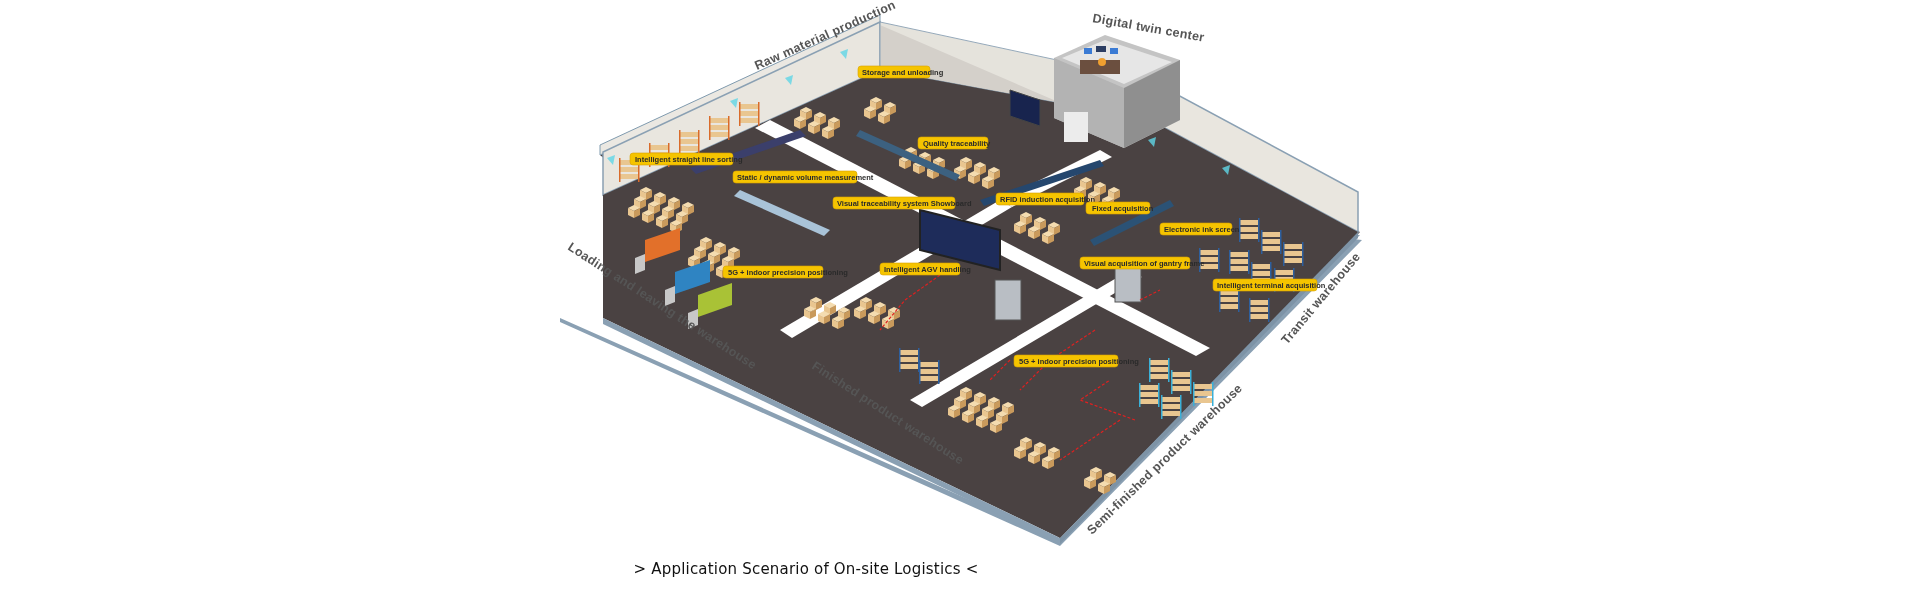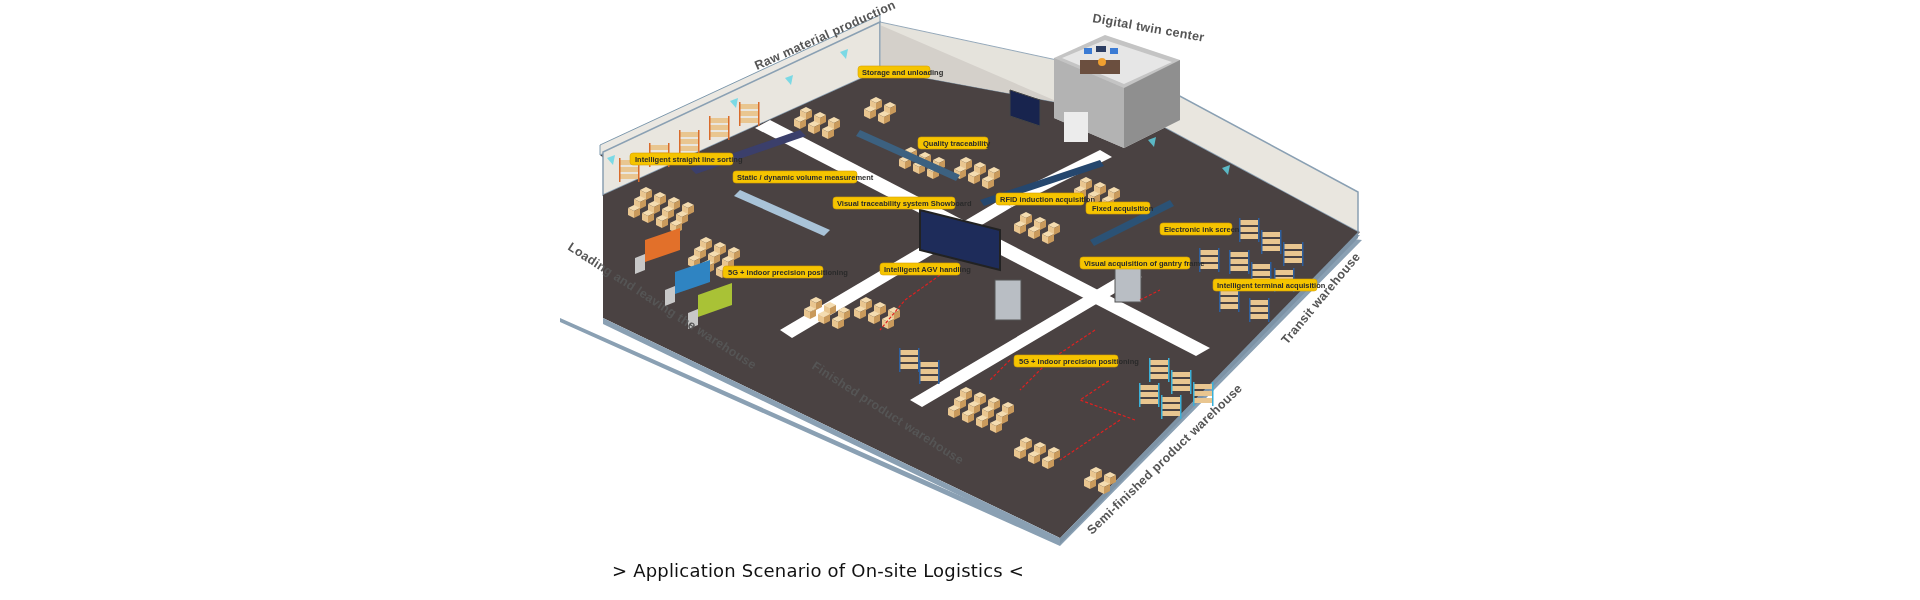--- a/index.html
+++ b/index.html
@@ -3,21 +3,21 @@
   <meta charset="utf-8">
   <style>
     html, body { margin: 0; padding: 0; background: #ffffff; }
     body { width: 1920px; height: 600px; position: relative; overflow: hidden;
            font-family: "Liberation Sans", sans-serif; }
     #scene { position: absolute; left: 0; top: 0; width: 1920px; height: 600px; }
     .callout-text { font-family: "Liberation Sans", sans-serif; font-weight: bold; font-size: 7.5px; fill: #2a2a2a; }
     .zone-text { font-family: "Liberation Sans", sans-serif; font-weight: bold; font-size: 12.5px; fill: #555555; letter-spacing: 0.3px; }
     .caption {
       position: absolute; left: 0; width: 1612px; top: 560px; text-align: center;
-      font-family: "DejaVu Sans", sans-serif; font-size: 18px; color: #111111; letter-spacing: 0.2px; margin-left: 12px;
+      font-family: "DejaVu Sans", sans-serif; font-size: 15px; color: #111111; letter-spacing: 0.2px;
     }
   </style>
 </head>
 <body>
 
 <svg id="scene" viewBox="0 0 1920 600" xmlns="http://www.w3.org/2000/svg">
 
   <polygon points="600,158 1360,235 1060,540 560,318 560,322 1060,546 1362,240" fill="#8aa0b3"></polygon>
 
   <polygon points="600,155 880,25 1360,232 1060,538" fill="#4a4242"></polygon>

